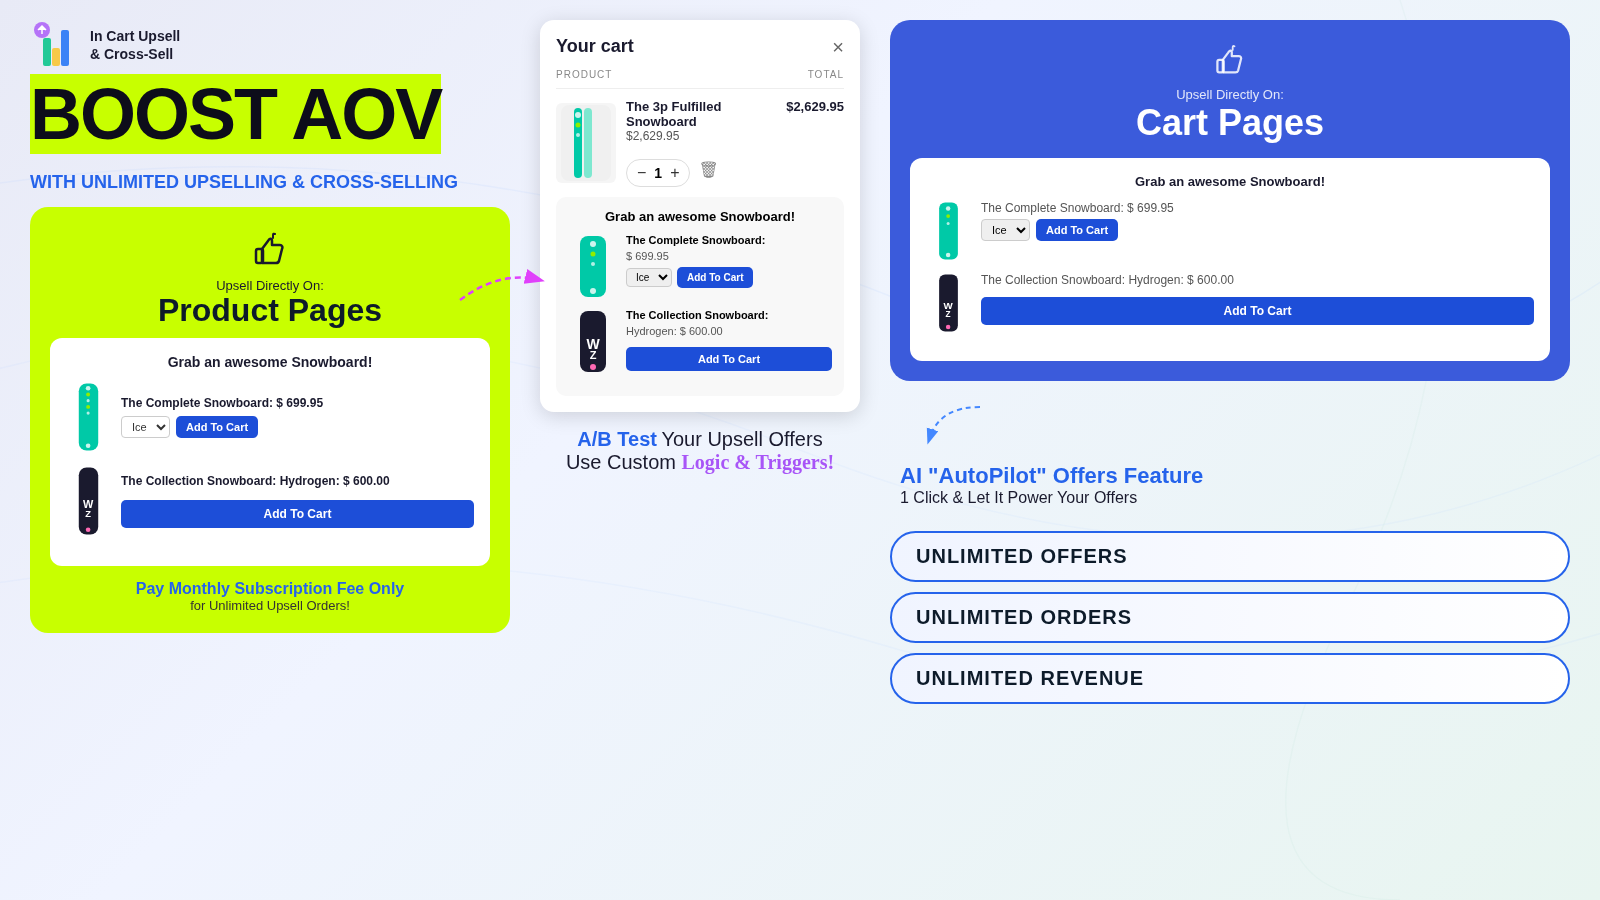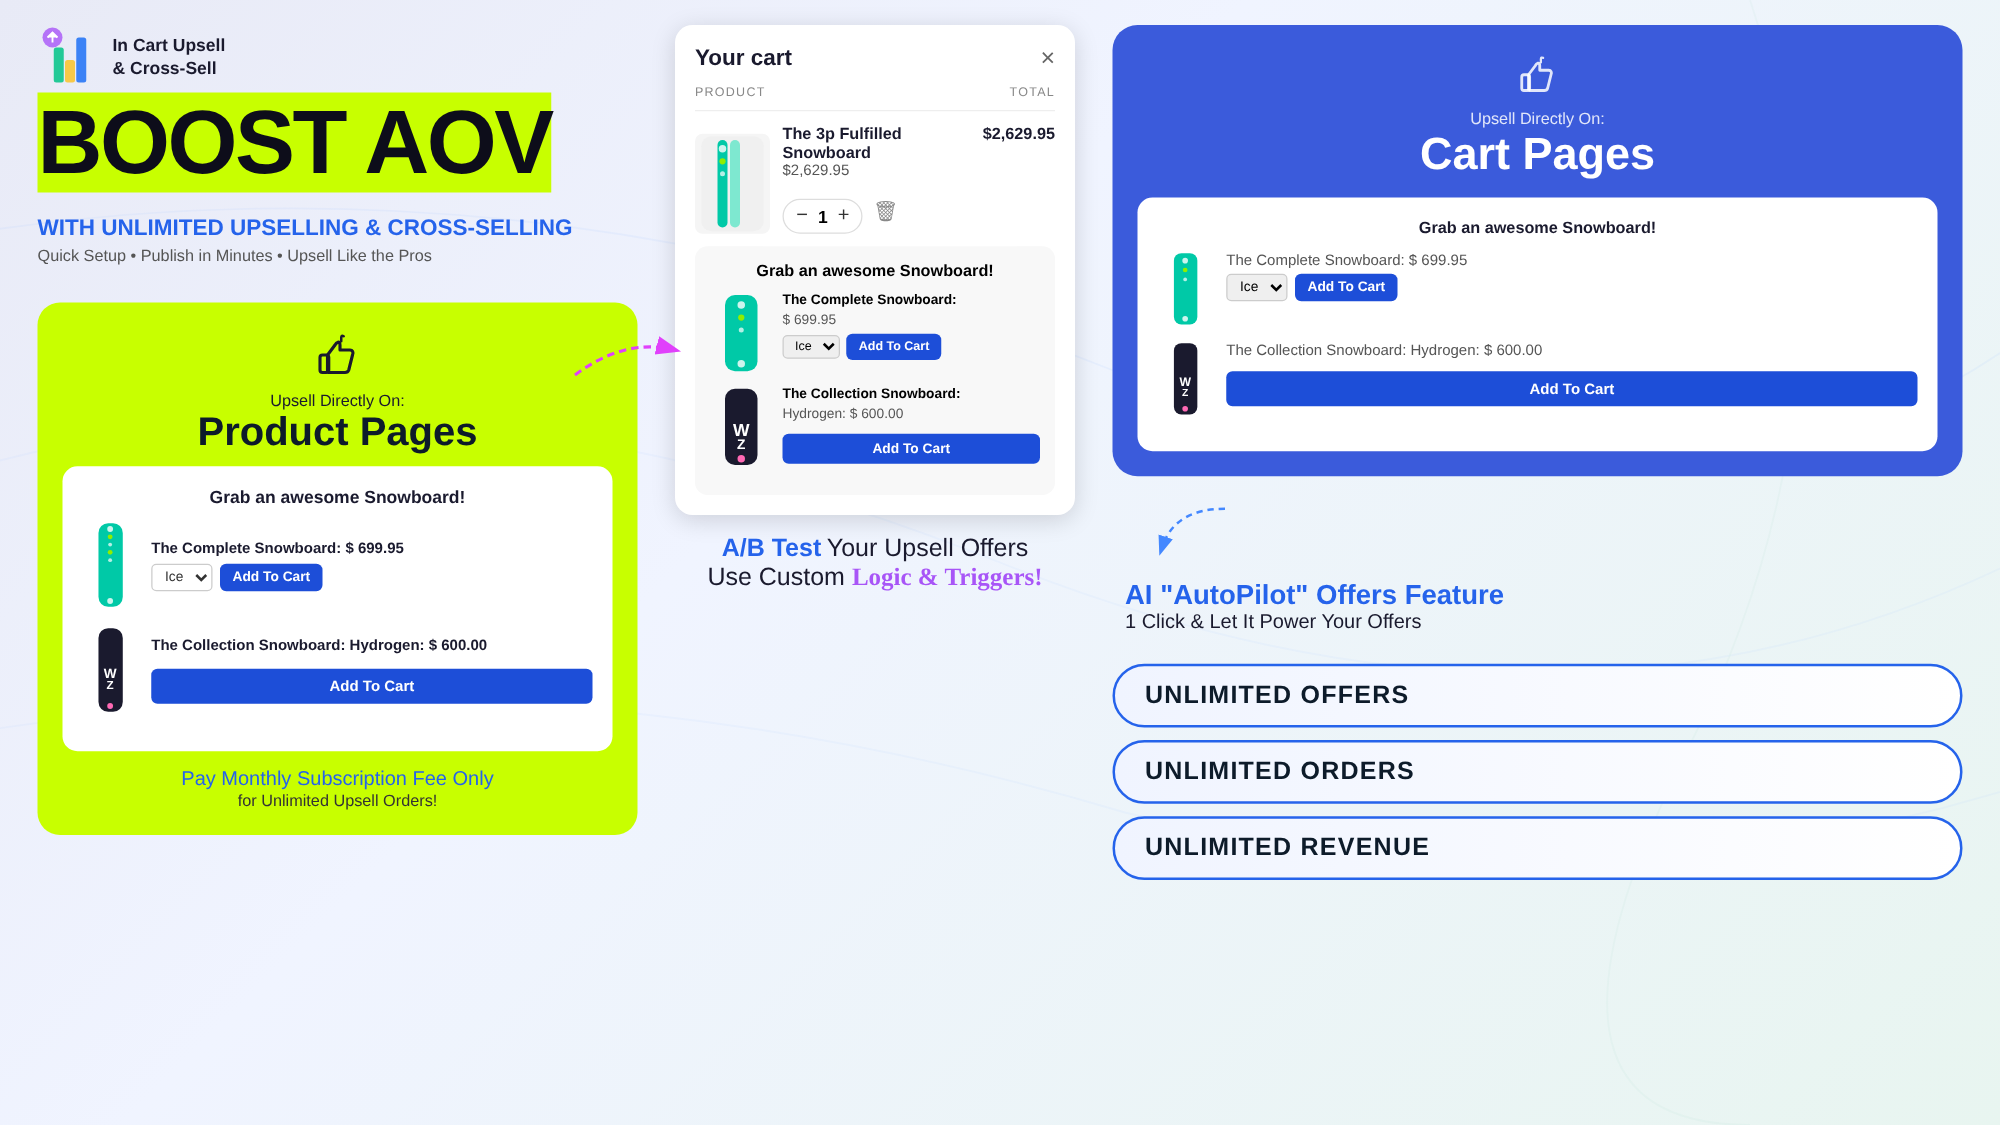--- a/index.html
+++ b/index.html
@@ -195,21 +195,21 @@
       margin-top: 6px;
     }
 
     .pay-monthly {
       text-align: center;
       margin-top: 14px;
     }
 
     .pay-monthly-title {
       font-size: 16px;
-      font-weight: 400;
+      font-weight: 700;
       color: #2563eb;
     }
 
     .pay-monthly-sub {
       font-size: 13px;
       color: #333;
     }
 
     
     .middle-col {
@@ -285,21 +285,21 @@
       color: #888;
       text-transform: uppercase;
       letter-spacing: 1px;
       padding-bottom: 8px;
       border-bottom: 1px solid #eee;
       margin-bottom: 10px;
     }
 
     .cart-item {
       display: flex;
-      align-items: flex-end;
+      align-items: center;
       gap: 10px;
       margin-bottom: 10px;
     }
 
     .cart-item-img {
       width: 60px;
       height: 80px;
       flex-shrink: 0;
       background: #f5f5f5;
       border-radius: 6px;
@@ -637,21 +637,20 @@
       <div class="logo-text">
         <div>In Cart Upsell</div>
         <div>&amp; Cross-Sell</div>
       </div>
     </div>
 
     <div class="boost-title">
       <span class="boost-highlight">BOOST AOV</span>
     </div>
     <div class="upsell-subtitle">WITH UNLIMITED UPSELLING &amp; CROSS-SELLING</div>
-    <div class="quick-setup">Quick Setup • Publish in Minutes • Upsell Like the Pros</div>
 
     <div class="product-pages-card">
       <div class="card-header">
         <div class="card-icon">
           <svg width="40" height="40" viewBox="0 0 40 40">
             <path d="M12,22 L12,36 M12,22 L18,14 C19,12 22,10 22,14 L22,18 L30,18 C32,18 33,20 32,22 L29,34 C28.5,35.5 27,36 26,36 L12,36" fill="none" stroke="#1a1a2e" stroke-width="2.5" stroke-linejoin="round"></path>
             <rect x="6" y="22" width="7" height="14" rx="2" fill="none" stroke="#1a1a2e" stroke-width="2.5"></rect>
             <path d="M23,11 L23,8 Q23,6 25,7" fill="none" stroke="#1a1a2e" stroke-width="2" stroke-linecap="round"></path>
           </svg>
         </div>

